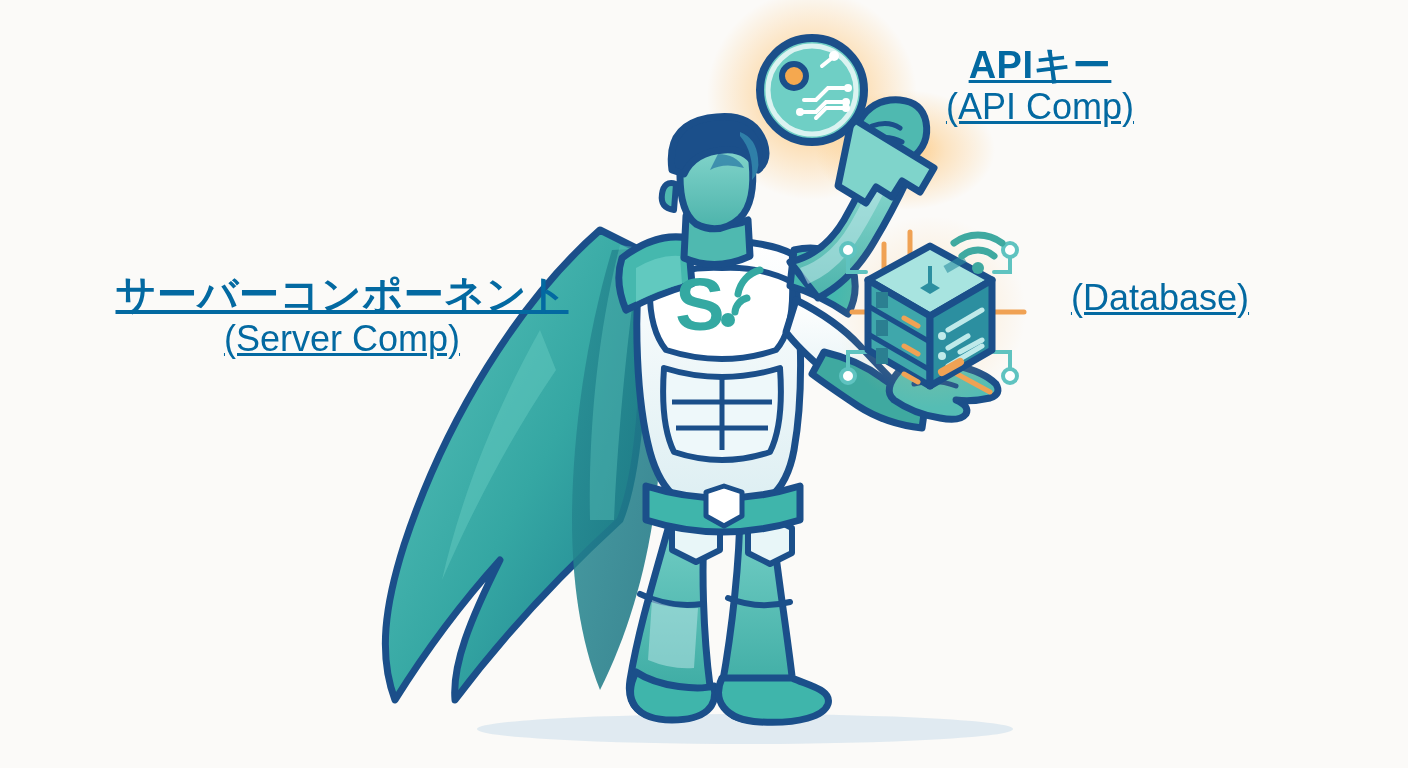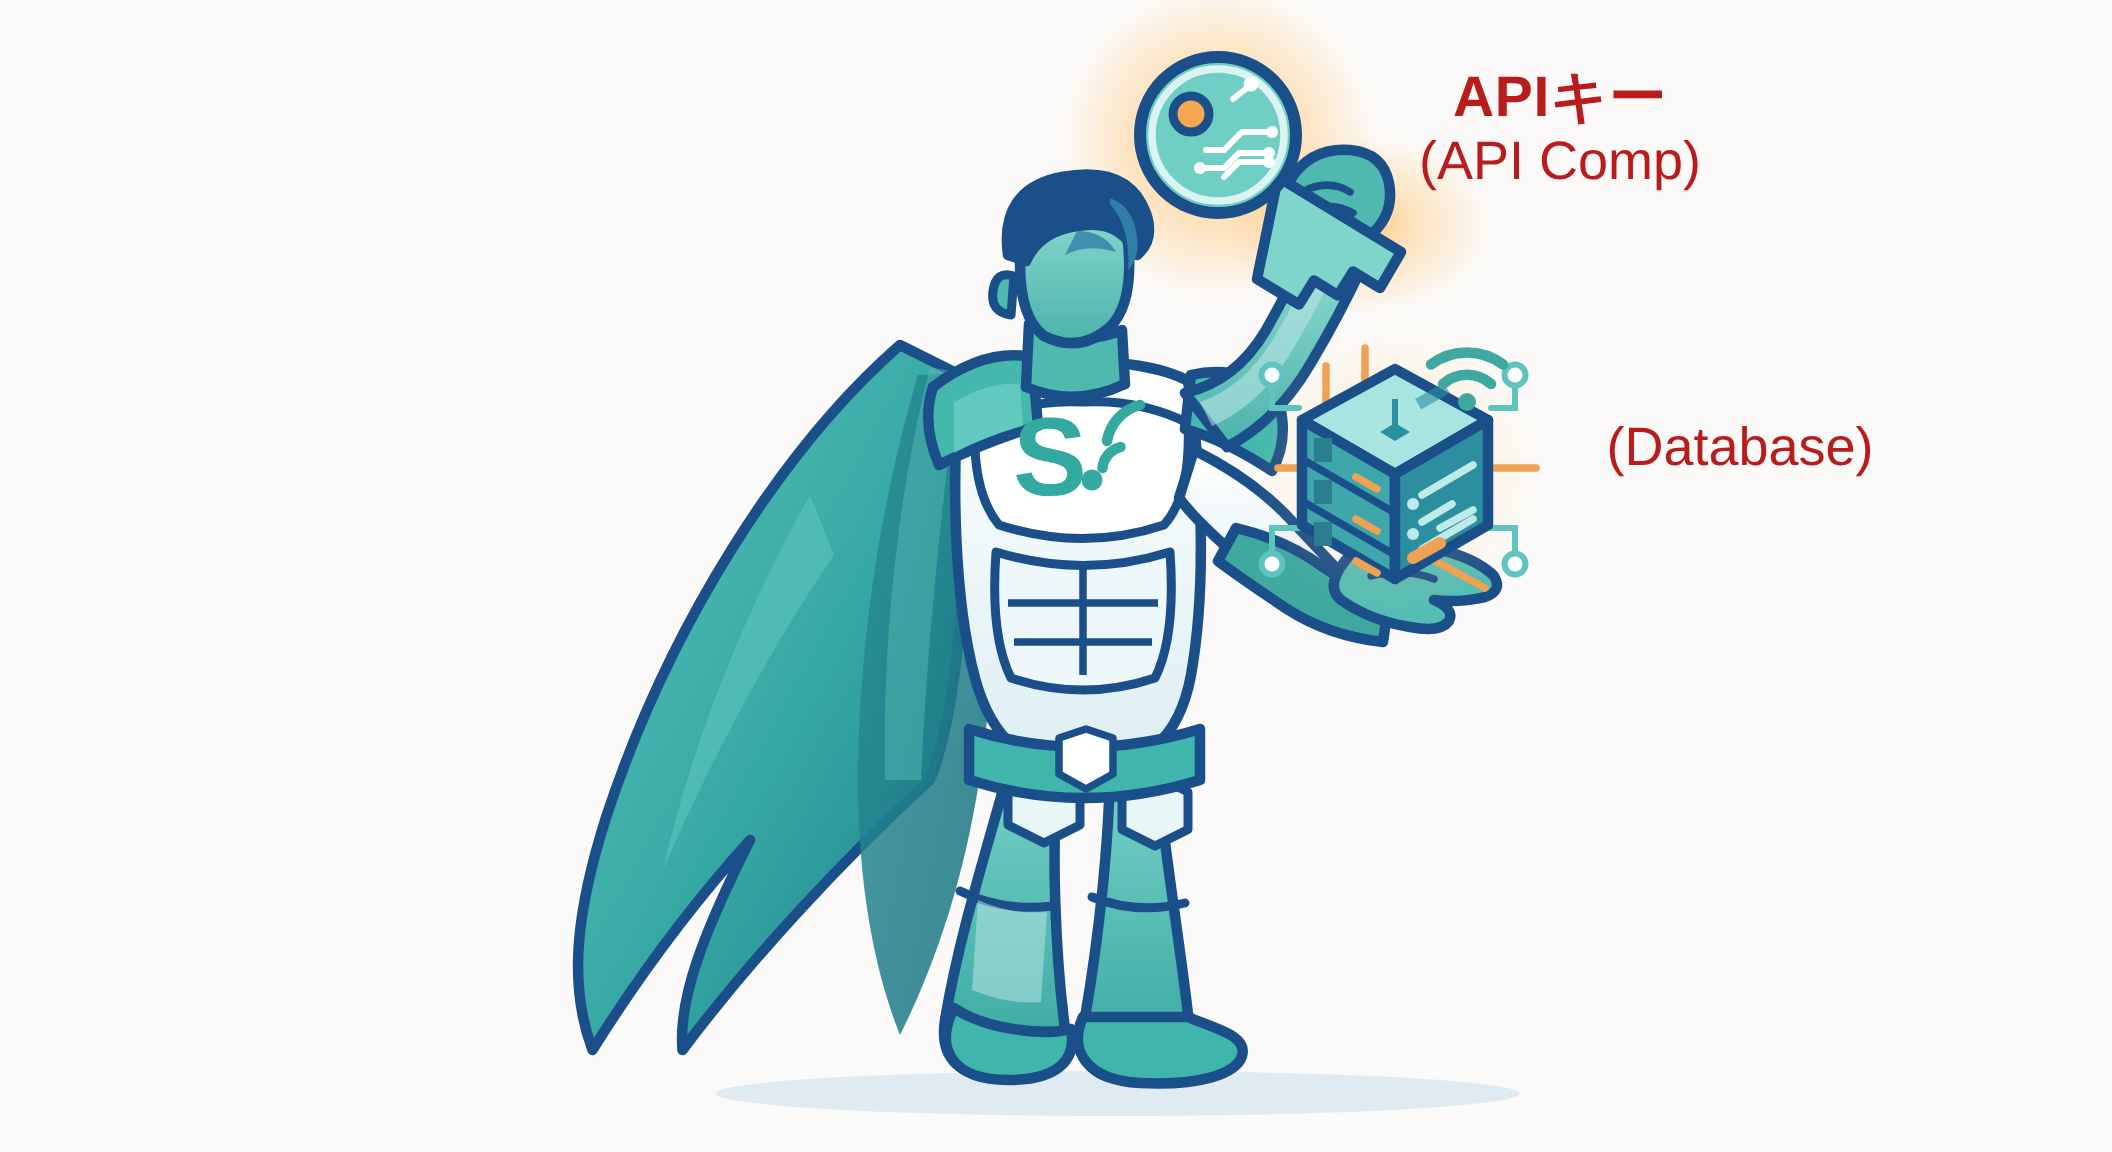--- a/index.html
+++ b/index.html
@@ -4,21 +4,21 @@
 <style>
   html,body{margin:0;padding:0;}
   body{
     width:1408px;height:768px;overflow:hidden;
     background:#fbfaf8;
     font-family:"Liberation Sans", sans-serif;
   }
   #stage{position:relative;width:1408px;height:768px;background:#fbfaf8;}
 
   
-  .label{position:absolute;text-align:center;color:#b91c1c;line-height:1.12;}
+  .label{position:absolute;text-align:center;color:#0369a1;line-height:1.12;text-decoration:underline;}
   .label .jp{font-weight:700;letter-spacing:.5px;display:block;}
   .label .en{font-weight:400;display:block;}
 
   #label-server{left:92px;top:272px;width:500px;}
   #label-server .jp{font-size:40px;}
   #label-server .en{font-size:36px;margin-top:2px;}
 
   #label-db{left:1010px;top:272px;width:300px;}
   #label-db .jp{font-size:40px;}
   #label-db .en{font-size:36px;margin-top:6px;}
@@ -240,20 +240,24 @@
       <path d="M942 372 l18 -10" stroke="#f0a254" stroke-width="8" stroke-linecap="round"></path>
 
       <g stroke="#3fa9a0" fill="none" stroke-linecap="round">
         <path d="M962 256 a24 24 0 0 1 32 0" stroke-width="7"></path>
         <path d="M954 243 a40 40 0 0 1 48 0" stroke-width="7"></path>
         <circle cx="978" cy="268" r="6" fill="#3fa9a0" stroke="none"></circle>
       </g>
     </g>
   </svg>
 
+  <div class="label" id="label-server">
+    <span class="jp">サーバーコンポーネント</span>
+    <span class="en">(Server Comp)</span>
+  </div>
 
   <div class="label" id="label-db">
     <span class="en">(Database)</span>
   </div>
 
   <div class="label" id="label-api">
     <span class="jp">APIキー</span>
     <span class="en">(API Comp)</span>
   </div>
 

